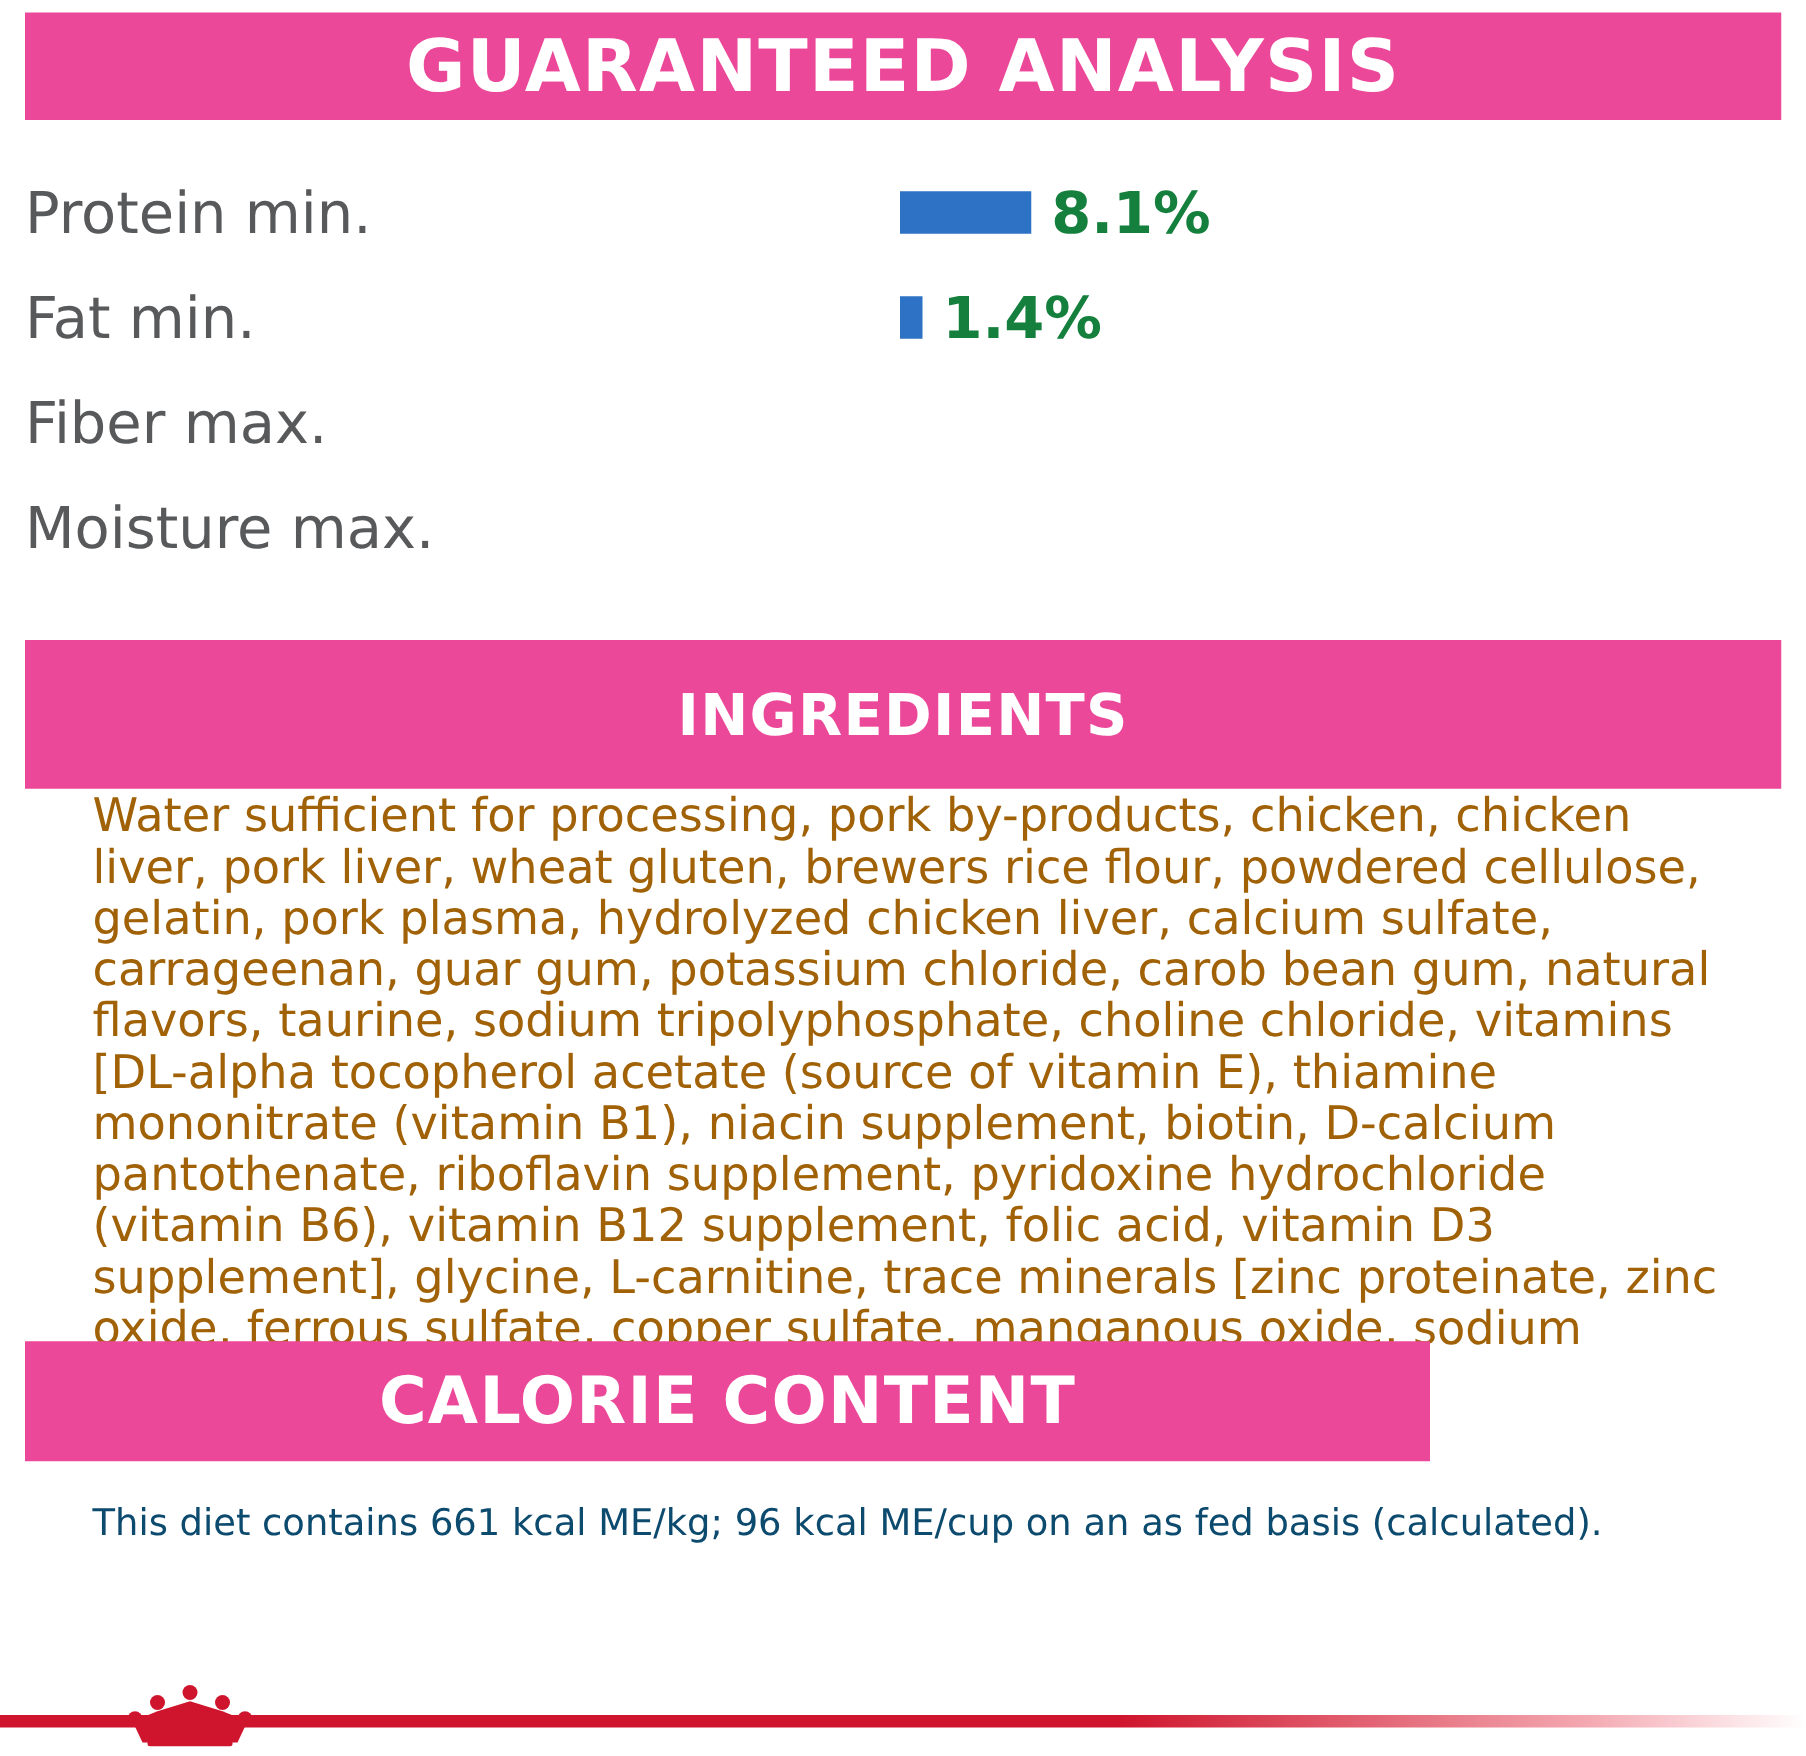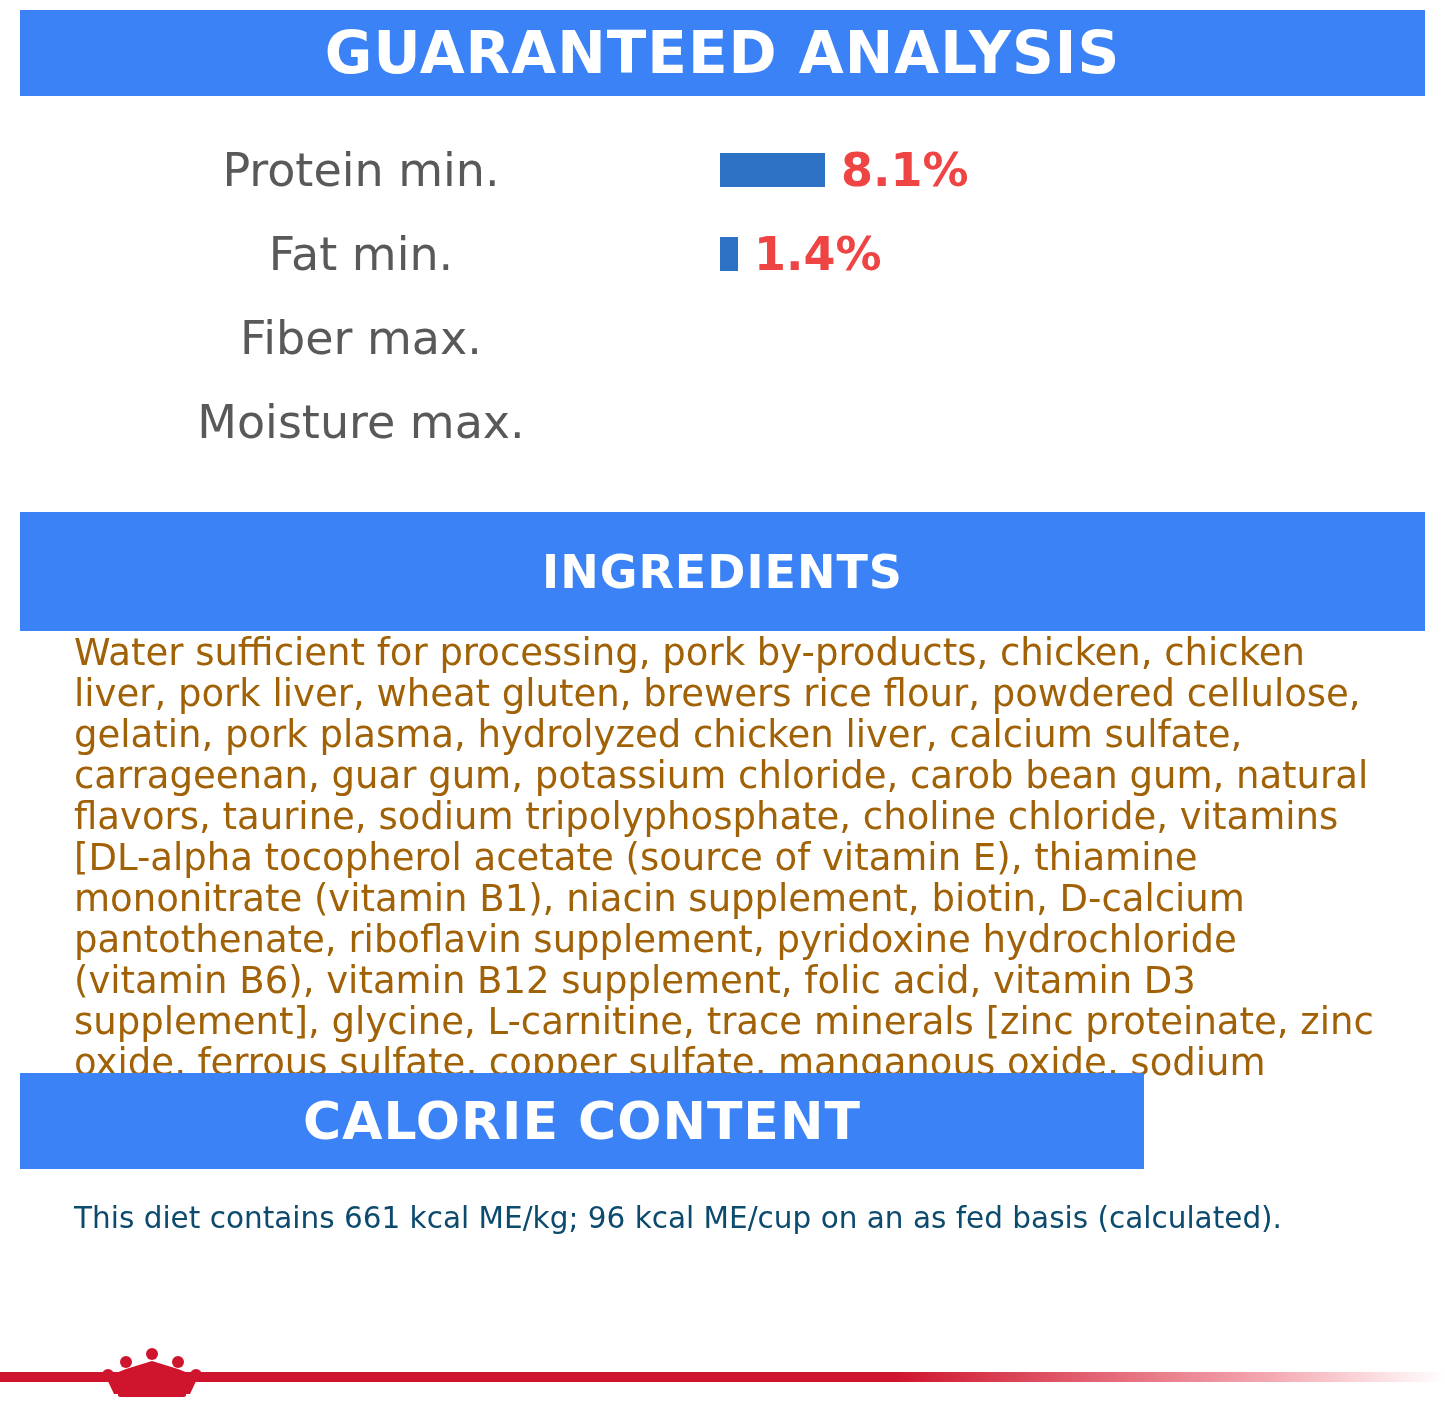--- a/index.html
+++ b/index.html
@@ -18,21 +18,21 @@
 
   .page {
     position: relative;
     width: 1445px;
     height: 1405px;
     box-sizing: border-box;
   }
 
   
   .section-bar {
-    background: #3b82f6;
+    background: #ec4899;
     color: #ffffff;
     text-align: center;
     font-family: "DejaVu Sans", sans-serif;
     font-weight: bold;
     letter-spacing: 1px;
     display: flex;
     align-items: center;
     justify-content: center;
     box-sizing: border-box;
   }
@@ -73,21 +73,21 @@
   }
 
   .ga-row {
     display: flex;
     align-items: center;
     height: 84px;
   }
 
   .ga-label {
     width: 700px;
-    text-align: center;
+    text-align: left;
     padding-right: 18px;
     box-sizing: border-box;
     font-size: 46px;
     color: #58595b;
     white-space: nowrap;
   }
 
   .ga-bar-wrap {
     flex: 0 0 auto;
     display: flex;
@@ -95,21 +95,21 @@
   }
 
   .ga-bar {
     background: #2d72c4;
     height: 34px;
   }
 
   .ga-value {
     font-size: 46px;
     font-weight: bold;
-    color: #ef4444;
+    color: #15803d;
     padding-left: 16px;
     white-space: nowrap;
   }
 
   
   #ingredients-text {
     position: absolute;
     left: 74px;
     top: 632px;
     width: 1320px;

